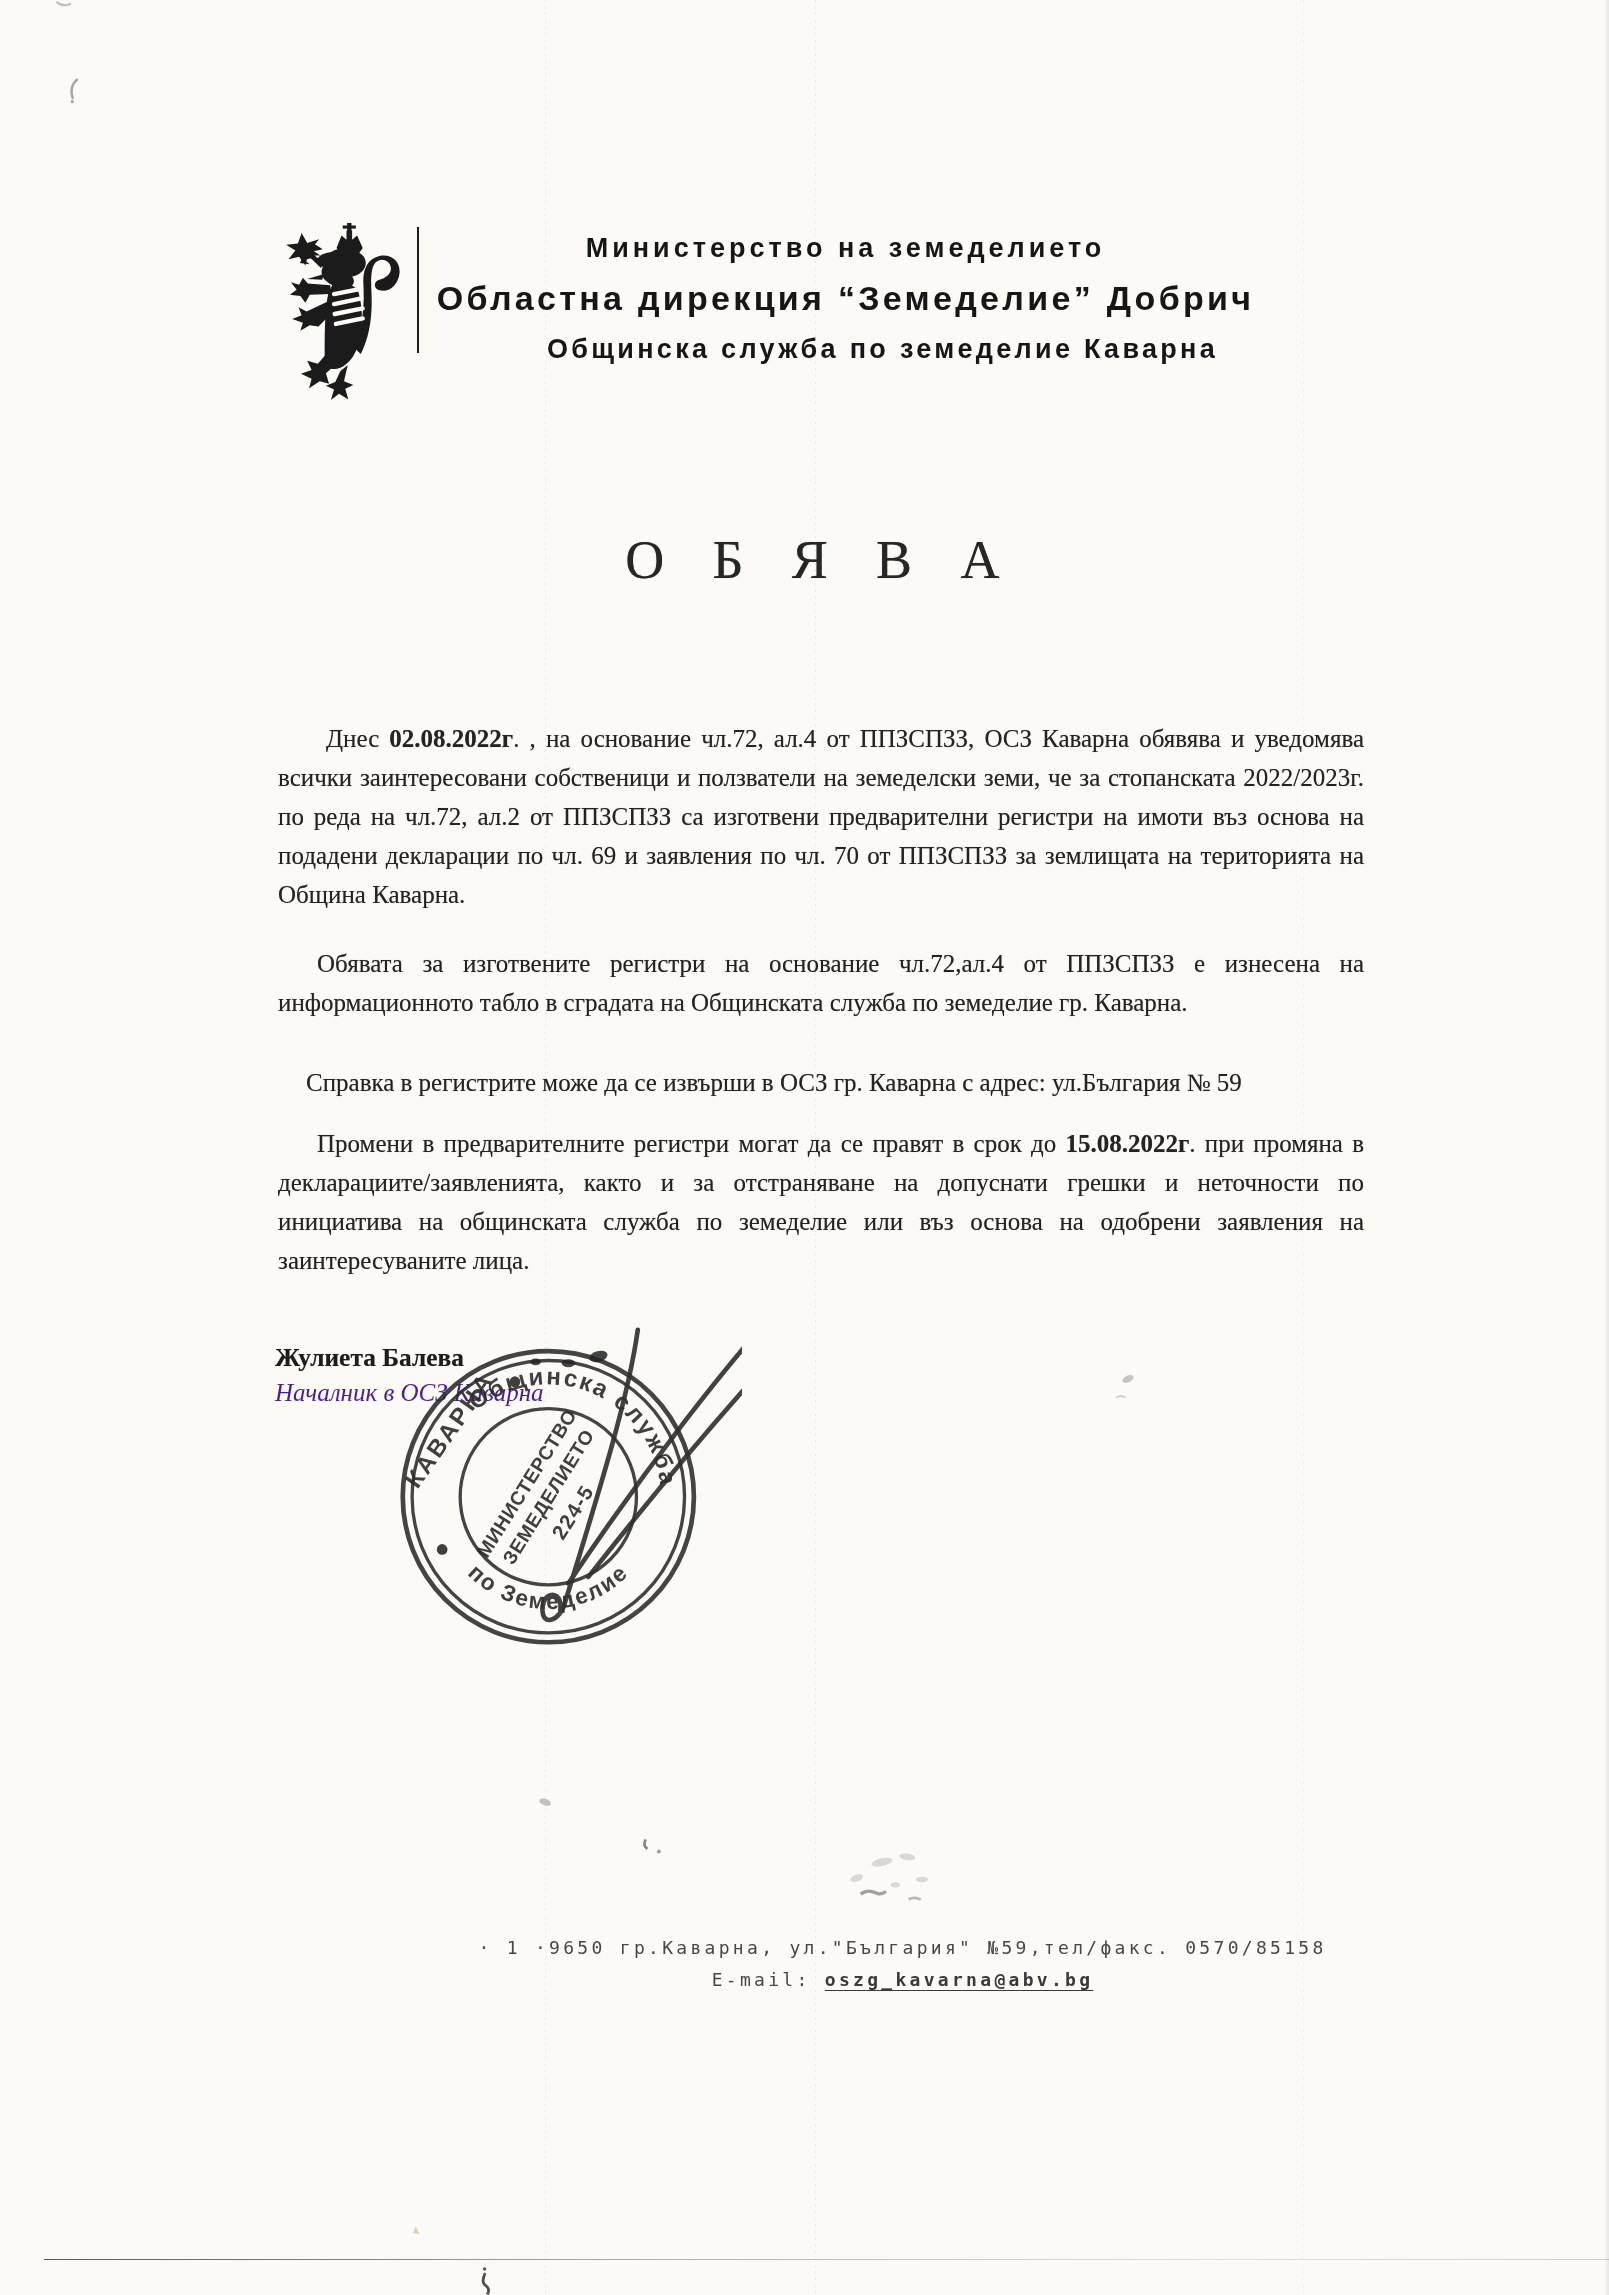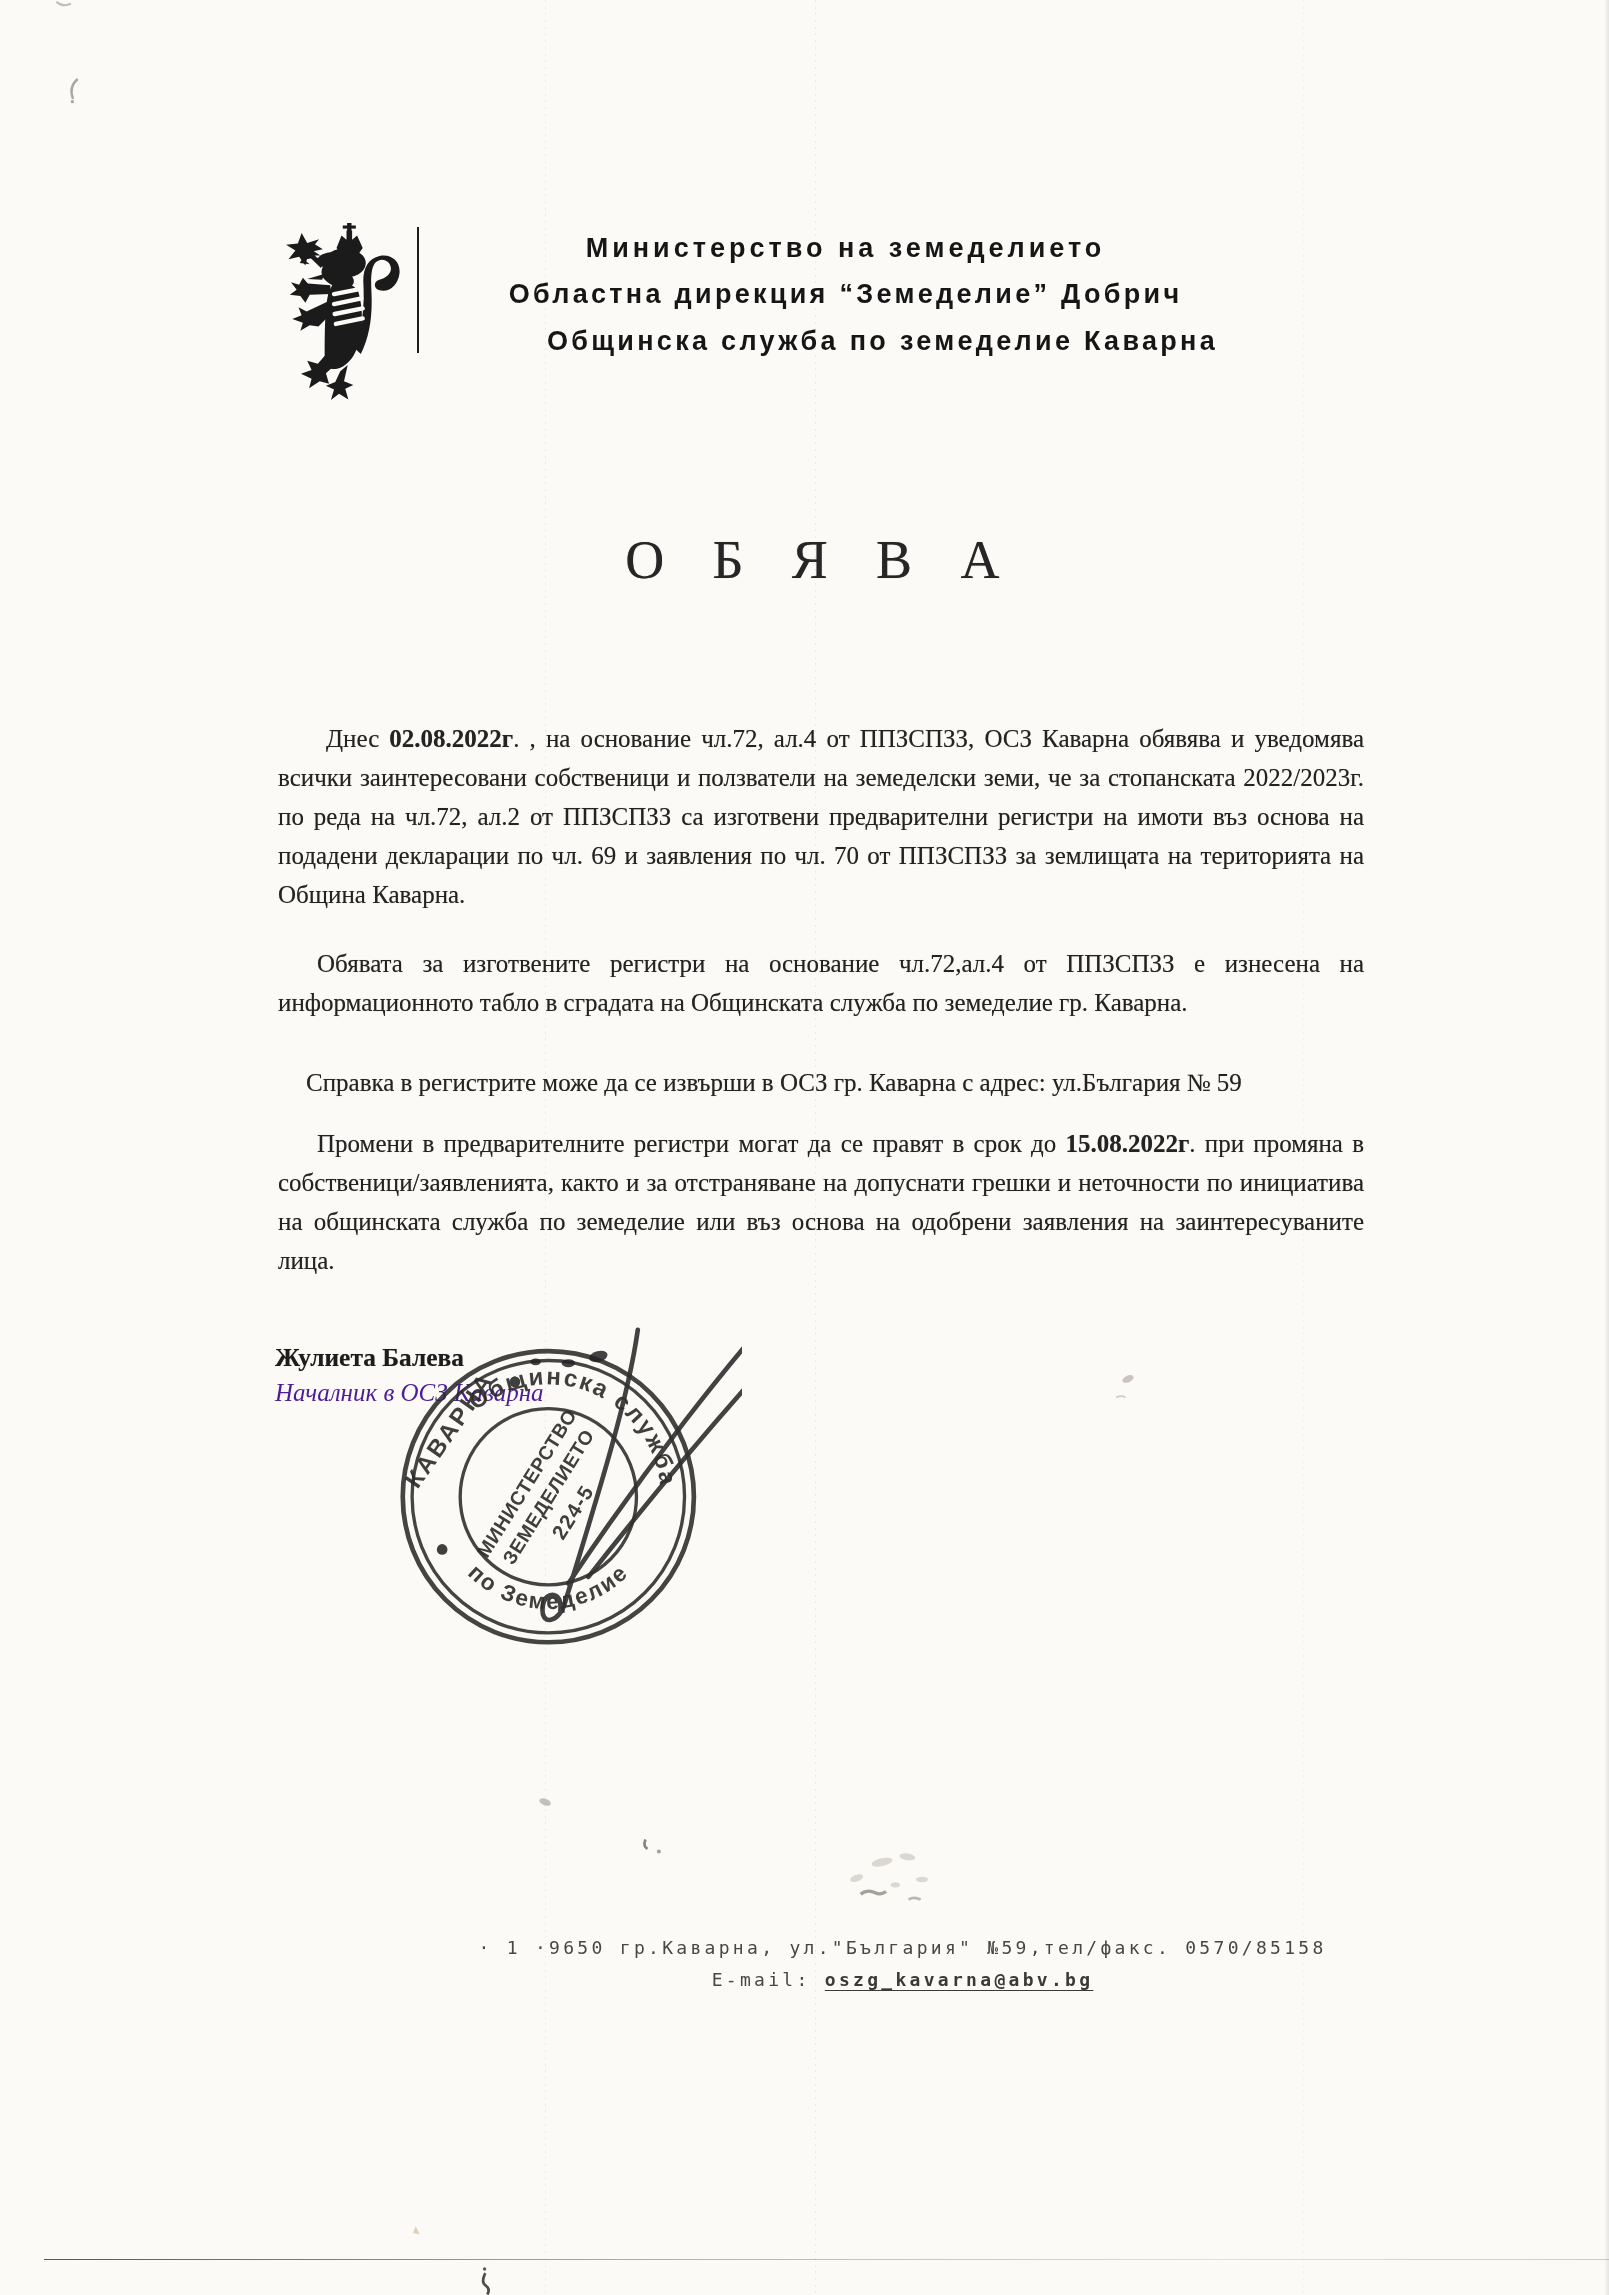--- a/index.html
+++ b/index.html
@@ -11,21 +11,21 @@
     font-family:"Liberation Serif", serif;
     color:#1f1f1f;
   }
   
   .lion-svg{position:absolute;left:269px;top:223px;width:155px;height:187px;}
   .lh-divider{position:absolute;left:417px;top:227px;width:2px;height:126px;background:#1c1c1c;}
   .htext{position:absolute;left:421px;top:233px;width:849px;text-align:center;
          font-family:"Liberation Sans", sans-serif;font-weight:bold;color:#161616;}
   .h1{font-size:37px;letter-spacing:3.3px;margin:0 0 10.7px 0;}
   .h2{font-size:27px;letter-spacing:4px;margin:0 0 14.7px 0;}
-  .h3{font-size:27px;letter-spacing:3.3px;margin:0 0 16px 0;}
+  .h3{font-size:34px;letter-spacing:3.3px;margin:0 0 16px 0;}
   .h4{font-size:27px;letter-spacing:3.3px;margin:0;padding-left:74px;}
   
   .title{position:absolute;left:16px;top:529px;width:1610px;text-align:center;
          font-size:54px;letter-spacing:17.4px;font-weight:400;color:#262626;
          text-shadow:0 0 0.7px rgba(20,20,20,.55);}
   
   .p{position:absolute;left:275px;width:1086px;margin:3px;
      font-size:25px;line-height:39px;text-align:justify;
      color:#232323;text-shadow:0 0 0.7px rgba(30,30,30,.45);}
   .p b{font-weight:700;}
@@ -115,21 +115,21 @@
   </div>
 
   <div class="title">О Б Я В А</div>
 
   <p class="p p1"><span>Днес </span><b>02.08.2022г</b><span>. , на основание чл.72, ал.4 от ППЗСПЗЗ, ОСЗ Каварна обявява и уведомява всички заинтересовани собственици и ползватели на земеделски земи, че за стопанската 2022/2023г. по реда на чл.72, ал.2 от ППЗСПЗЗ са изготвени предварителни регистри на имоти въз основа на подадени декларации по чл. 69 и заявления по чл. 70 от ППЗСПЗЗ за землищата на територията на Община Каварна.</span></p>
 
   <p class="p p2">Обявата за изготвените регистри на основание чл.72,ал.4 от ППЗСПЗЗ е изнесена на информационното табло в сградата на Общинската служба по земеделие гр. Каварна.</p>
 
   <p class="p p3">Справка в регистрите може да се извърши в ОСЗ гр. Каварна с адрес: ул.България № 59</p>
 
-  <p class="p p4"><span>Промени в предварителните регистри могат да се правят в срок до </span><b>15.08.2022г</b><span>. при промяна в собственици/заявленията, както и за отстраняване на допуснати грешки и неточности по инициатива на общинската служба по земеделие или въз основа на одобрени заявления на заинтересуваните лица.</span></p>
+  <p class="p p4"><span>Промени в предварителните регистри могат да се правят в срок до </span><b>15.08.2022г</b><span>. при промяна в декларациите/заявленията, както и за отстраняване на допуснати грешки и неточности по инициатива на общинската служба по земеделие или въз основа на одобрени заявления на заинтересуваните лица.</span></p>
 
   <div class="sig">
     <div class="sig-name">Жулиета Балева</div>
     <div class="sig-role">Началник в ОСЗ Каварна</div>
   </div>
 
   <svg class="stamp-svg" viewBox="0 0 560 620">
     <g stroke="#2b2b2b" fill="none" opacity=".88">
       <circle cx="270" cy="350" r="218" stroke-width="7"></circle>
       <circle cx="270" cy="350" r="204" stroke-width="5"></circle>

